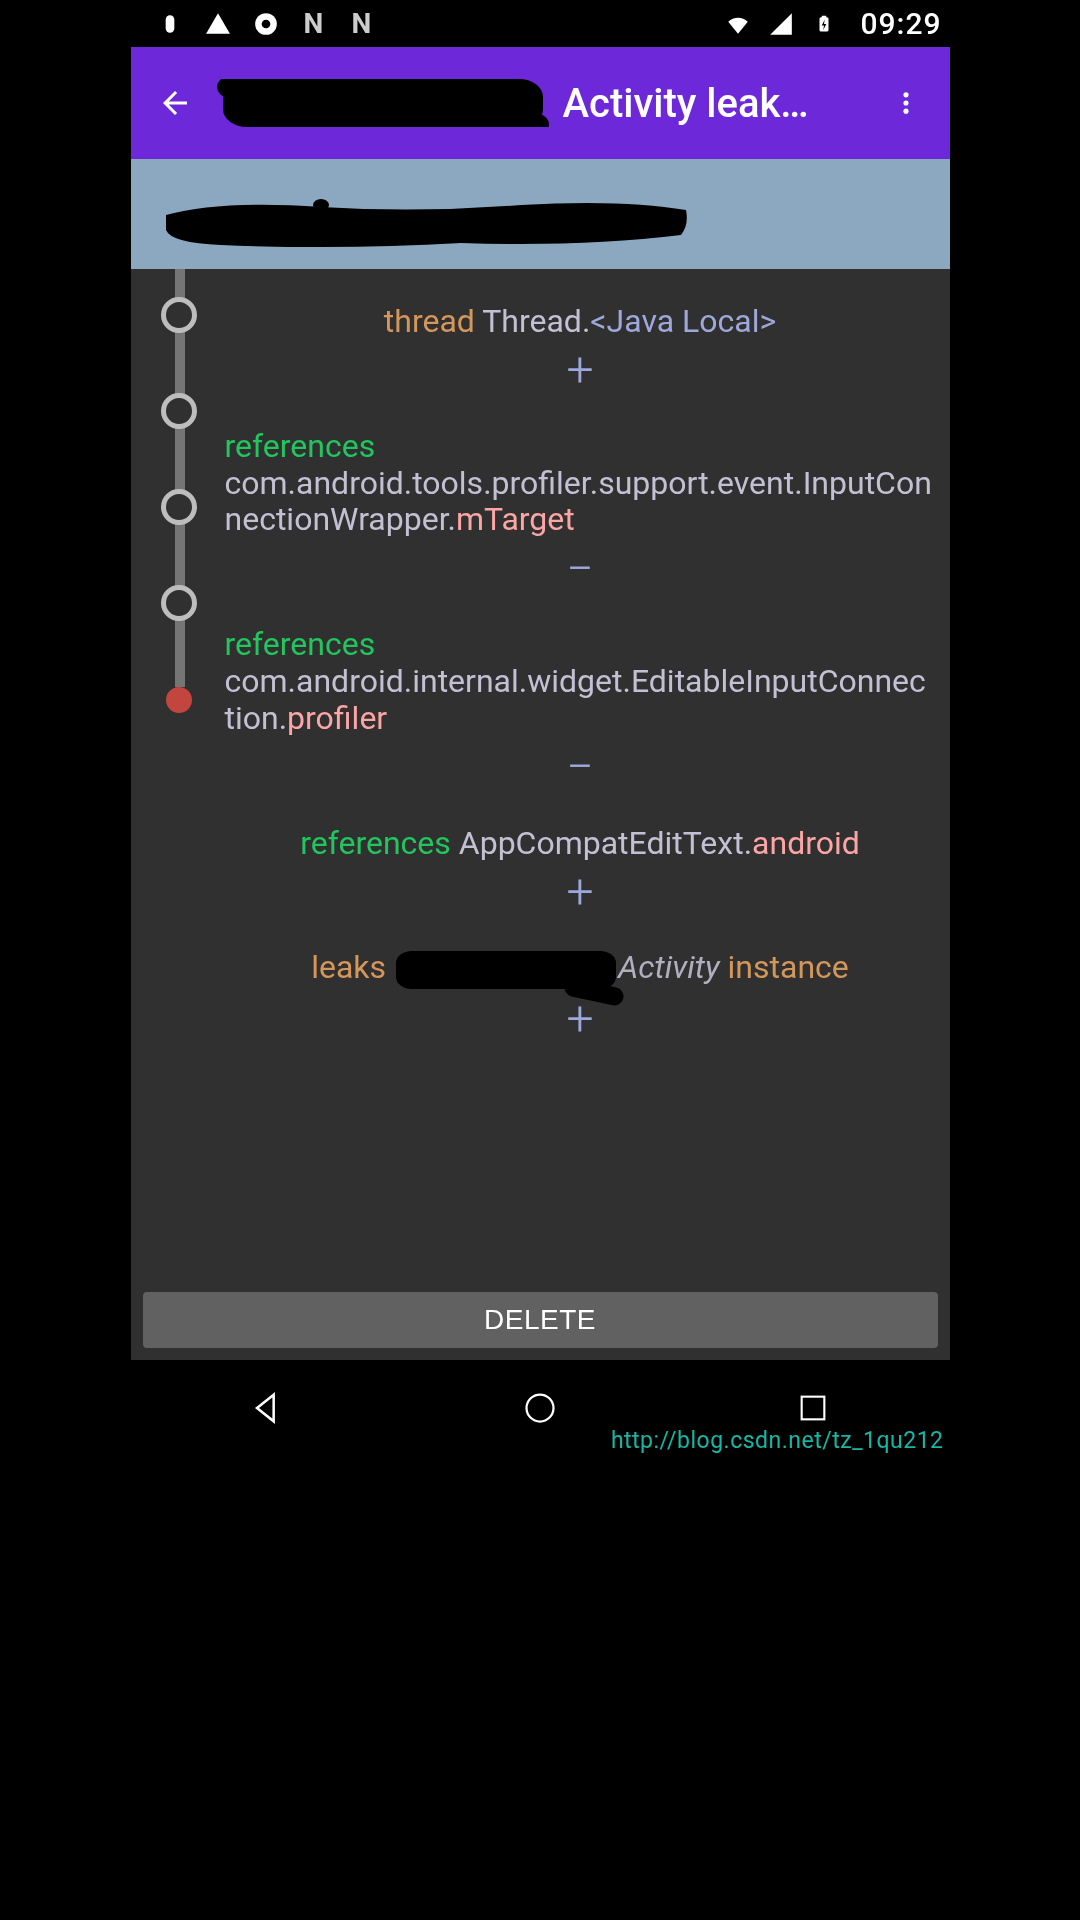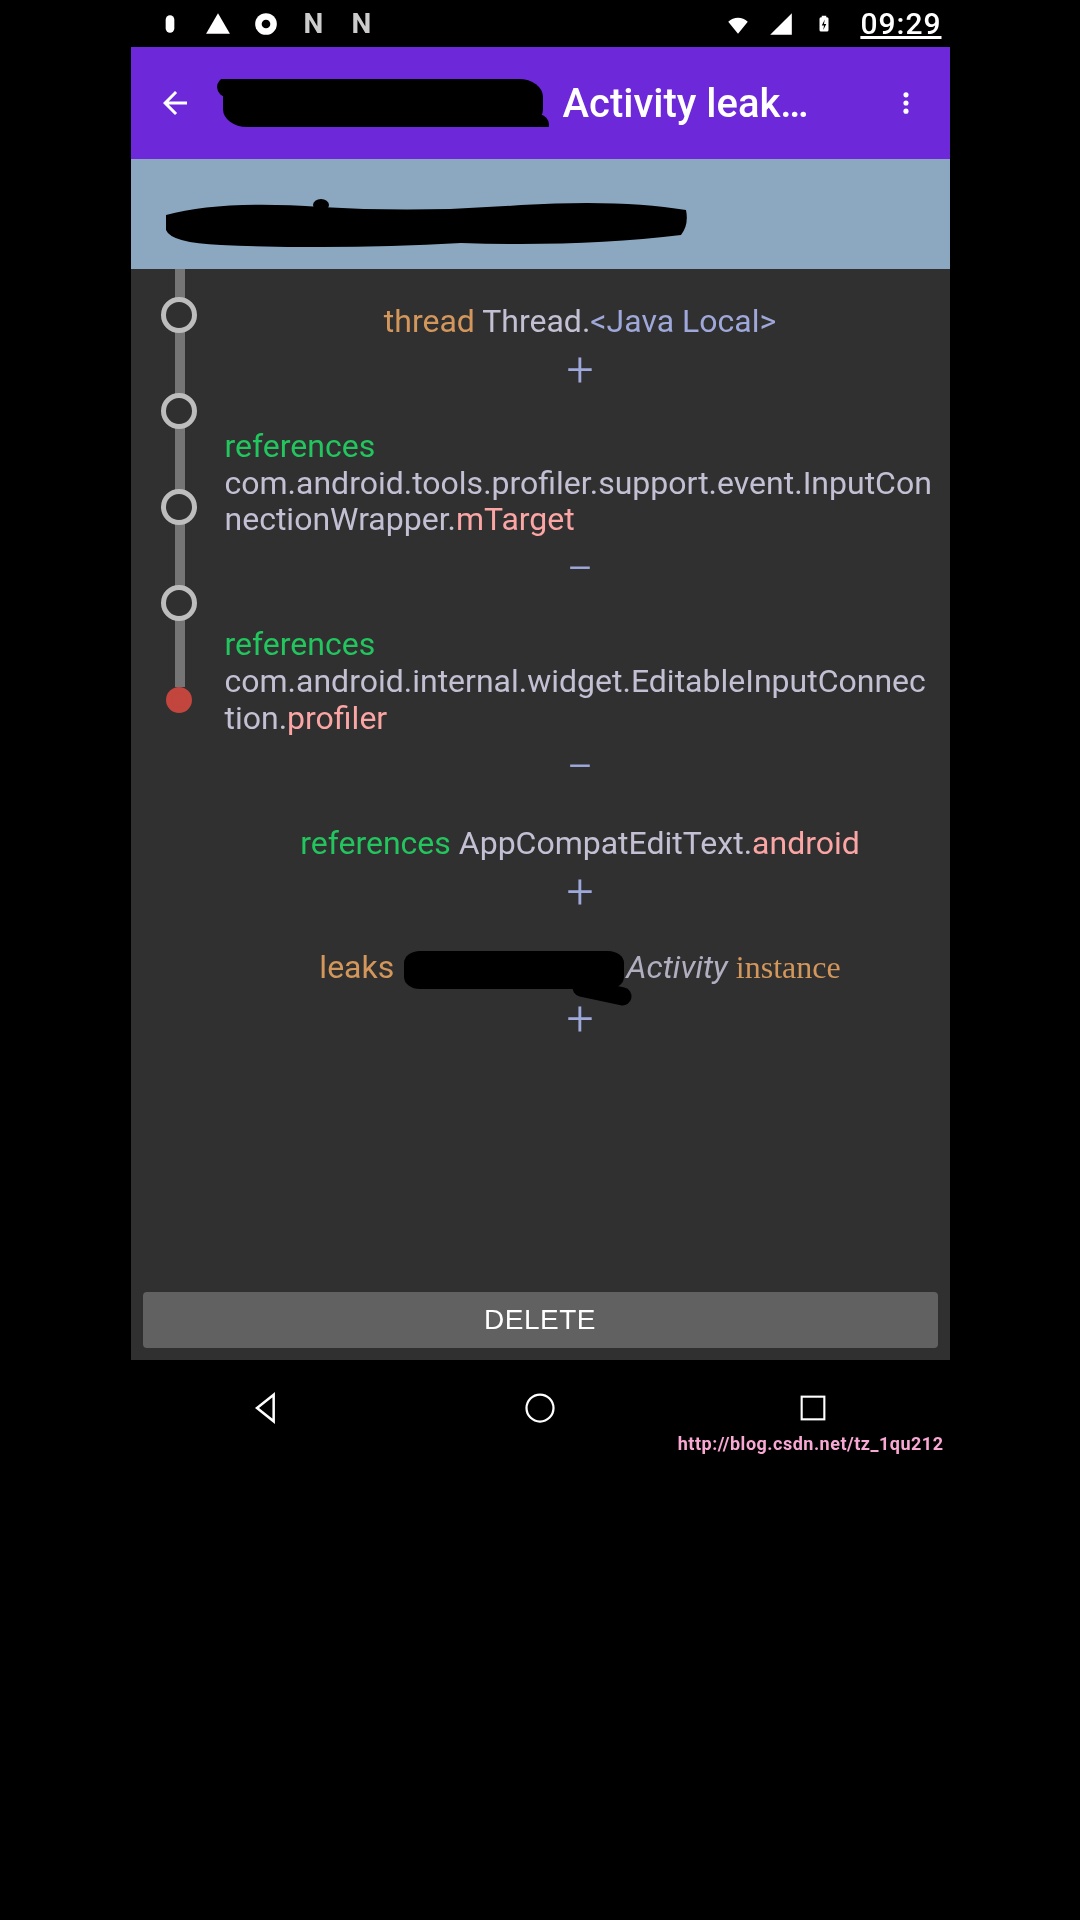--- a/index.html
+++ b/index.html
@@ -4,21 +4,21 @@
 <style>
   * { margin: 0; padding: 0; box-sizing: border-box; }
   html, body { width: 1080px; height: 1920px; background: #000; font-family: Roboto, "Helvetica Neue", Arial, sans-serif; color: #fff; overflow: hidden; }
 
   .screen { width: 819px; height: 1456px; margin: 0 auto; background: #303030; position: relative; display: flex; flex-direction: column; }
 
   
   .status-bar { width: 819px; height: 47px; background: #000; display: flex; align-items: center; justify-content: space-between; padding: 0 8px; }
   .status-left, .status-right { display: flex; align-items: center; gap: 14px; }
   .status-left { padding-left: 18px; gap: 22px; }
-  .status-right { gap: 17px; text-decoration: underline; }
+  .status-right { gap: 17px; }
   .sicon { width: 26px; height: 26px; display: inline-flex; align-items: center; justify-content: center; }
   .clock { font-size: 30px; font-weight: 500; letter-spacing: 1px; padding-left: 6px; }
 
   
   .toolbar { height: 112px; background: #6d28d9; display: flex; align-items: center; padding: 0 20px; }
   .back-btn, .overflow-btn { width: 48px; height: 48px; display: flex; align-items: center; justify-content: center; cursor: pointer; }
   .title-area { flex: 1; display: flex; align-items: center; gap: 20px; overflow: hidden; padding-left: 24px;}
   .title-redacted { width: 320px; height: 48px; background: #000; border-radius: 24px / 18px; position: relative; }
   .title-redacted::before, .title-redacted::after { content:""; position:absolute; background:#000; border-radius: 10px;}
   .title-redacted::before { width: 100px; height: 20px; left: -6px; top: -4px; transform: rotate(-3deg);}
@@ -35,35 +35,35 @@
   .trace-node { position: absolute; left: 30px; width: 36px; height: 36px; border-radius: 50%; border: 5px solid #bdbdbd; background: #303030; }
   .trace-node.leak { background: #c2453e; border-color: #c2453e; width: 26px; height: 26px; left: 35px; }
 
   .row { display: flex; align-items: center; padding: 14px 14px 14px 94px; min-height: 96px; flex-direction: column; }
   .row-text { flex: 1; font-size: 32px; line-height: 1.15; color: #bdbdbd; word-break: break-word; }
   .row-text .kw-thread, .row-text .kw-leaks { color: #d4975b; }
   .row-text .kw-ref { color: #22c55e; }
   .row-text .kw-class { color: #c4c0d4; }
   .row-text .kw-field { color: #fca5a5; margin-top: 33px; }
   .row-text .kw-local { color: #9fa8da; }
-  .row-text .kw-instance { color: #d4975b; font-family: Liberation Serif, serif; }
+  .row-text .kw-instance { color: #d4975b; }
   .row-text .kw-activity { color: #b1aec0; font-style: italic; }
   .expand-btn { width: 60px; height: 60px; display: flex; align-items: center; justify-content: center; font-size: 48px; color: #9fa8da; font-weight: 300; cursor: pointer; }
 
   .inline-redact { display: inline-block; width: 220px; height: 38px; background: #000; border-radius: 16px / 12px; vertical-align: middle; margin: 0 2px; position: relative;}
   .inline-redact::after{content:""; position:absolute; right:-8px; bottom:-12px; width:60px; height:18px; background:#000; border-radius:10px; transform:rotate(12deg);}
 
   
   .bottom-bar { padding: 12px; }
   .delete-btn { height: 56px; width: 100%; background: #616161; color: #fff; font-size: 28px; letter-spacing: 0.5px; border: none; border-radius: 4px; cursor: pointer; margin-top: 32px; }
 
   
   .navbar { width: 819px; height: 96px; background: #000; display: flex; align-items: center; justify-content: space-around; position: relative;}
   .nav-btn { width: 80px; height: 80px; display: flex; align-items: center; justify-content: center; cursor: pointer;}
-  .watermark { position:absolute; right:6px; bottom:2px; font-size:18px; color:#f9a8d4; letter-spacing:0.5px;font-weight:bold;}
+  .watermark { position:absolute; right:6px; bottom:2px; font-size:23px; color:#14b8a6; letter-spacing:0.5px;}
 
 </style>
 </head>
 <body>
 
 <div class="screen">
 
   <div class="status-bar">
     <div class="status-left">
       <span class="sicon">

